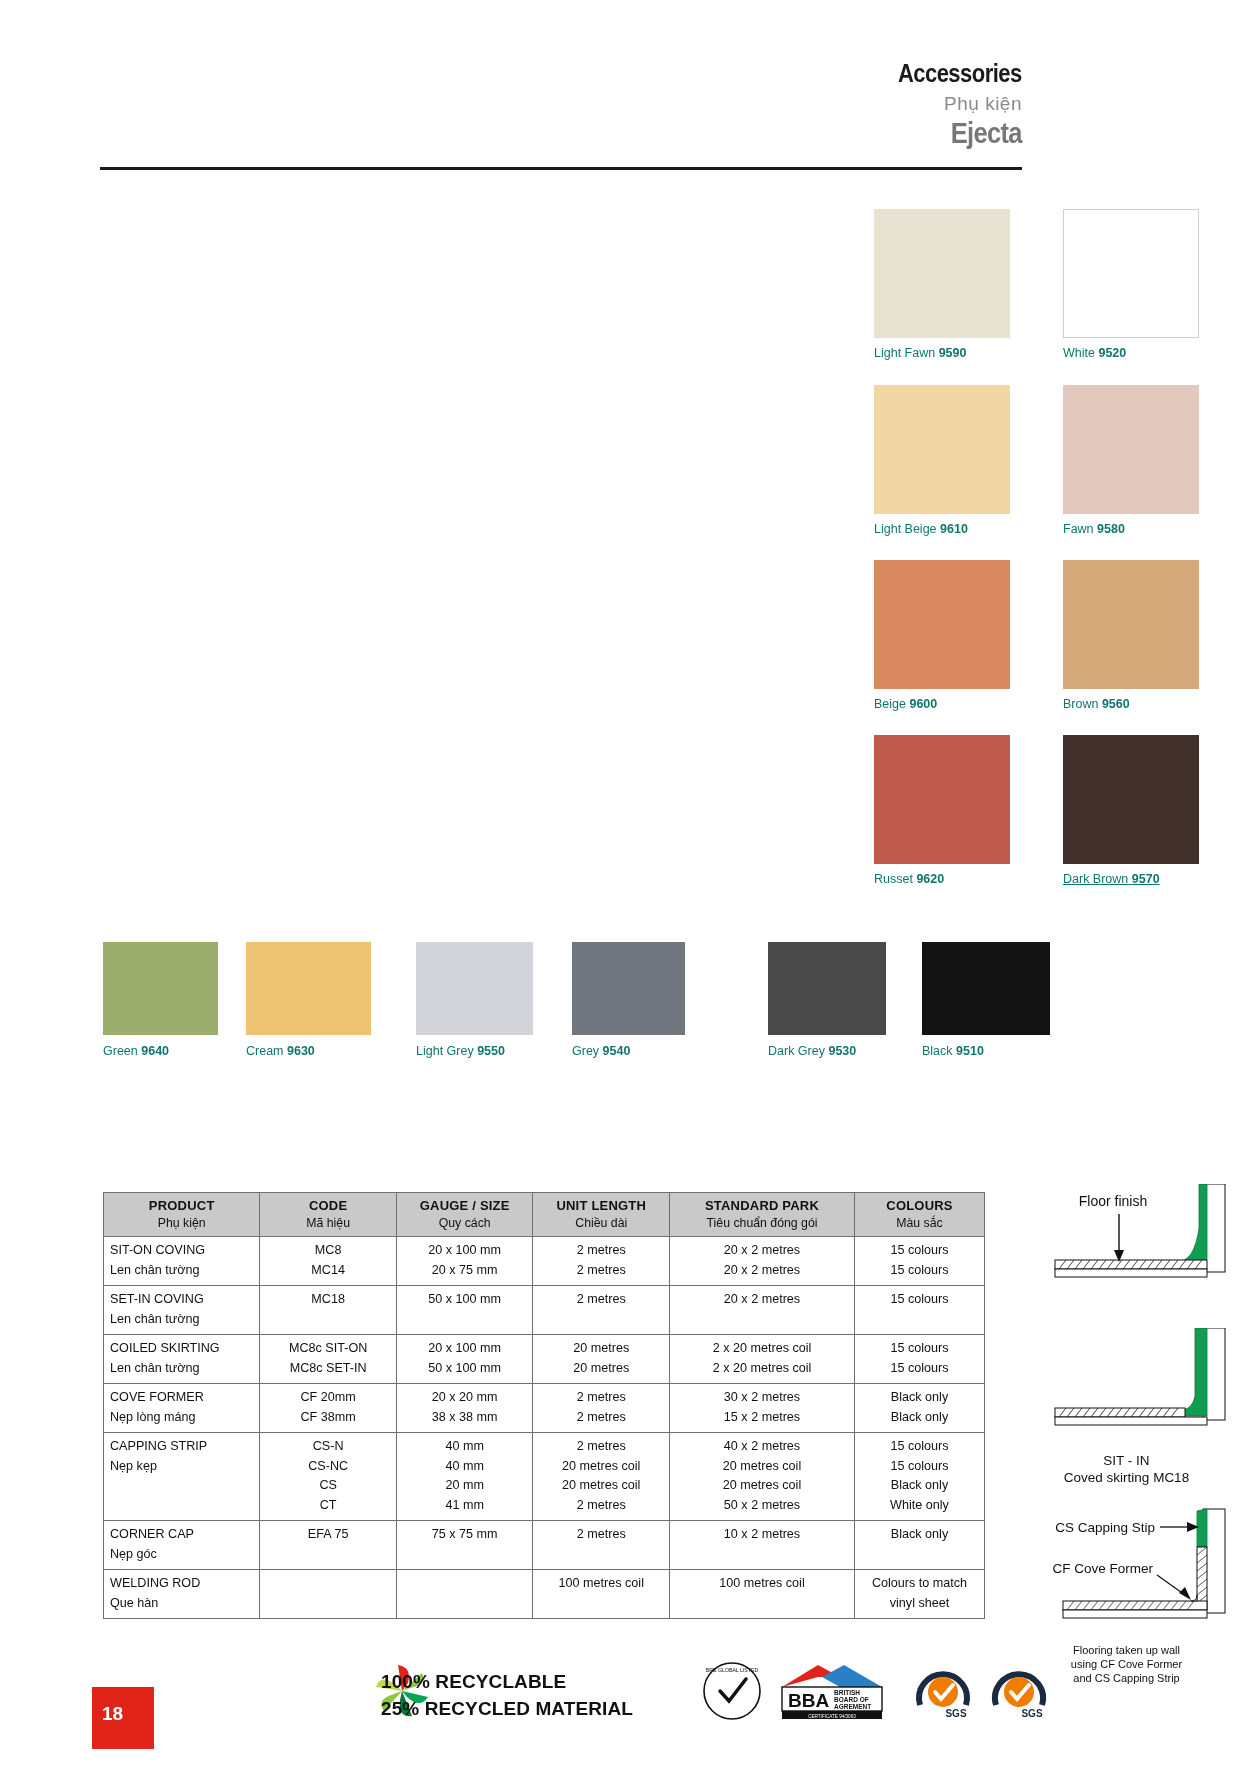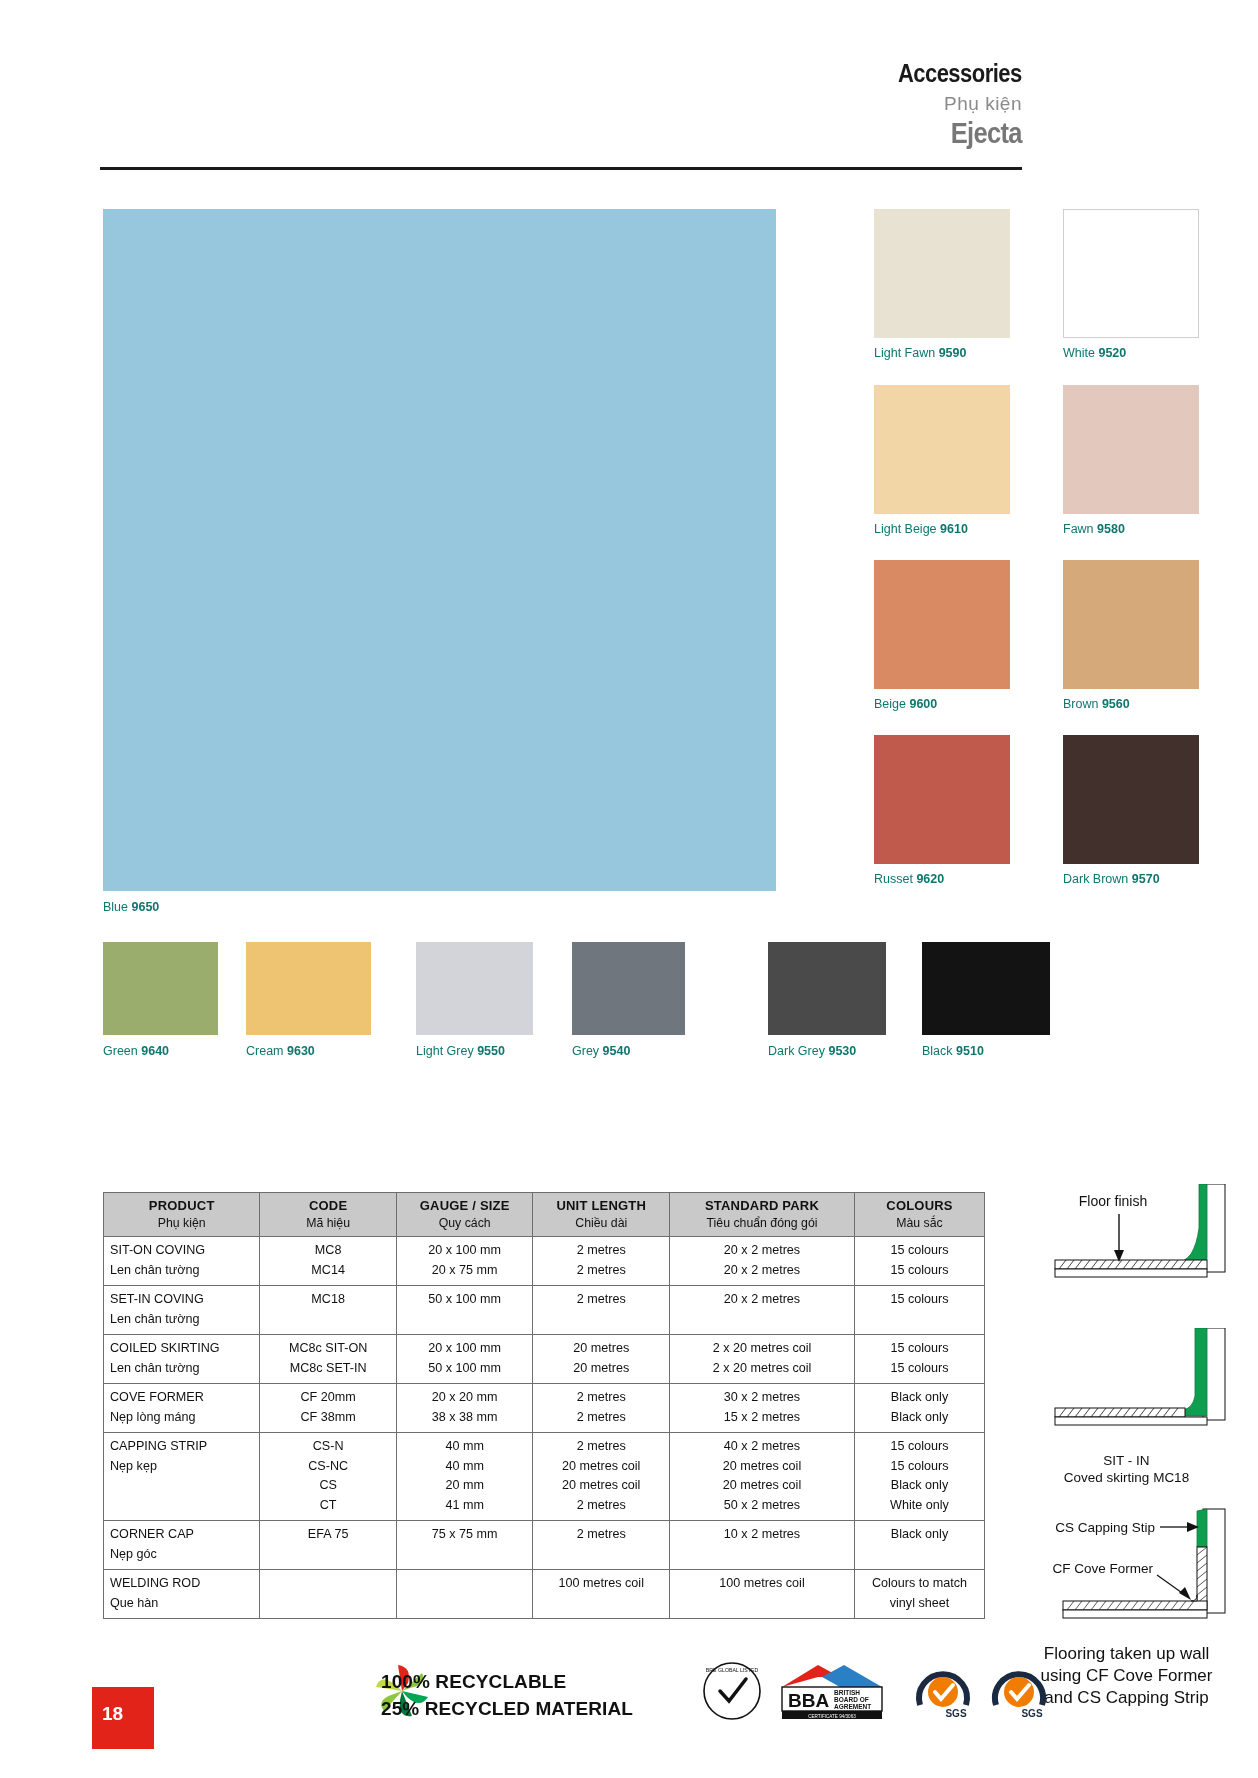--- a/index.html
+++ b/index.html
@@ -103,21 +103,21 @@
     width: 263px;
   }
   .dg-cap {
     text-align: center;
     font-size: 13.5px;
     color: #111;
     line-height: 1.28;
   }
   .dg-note {
     text-align: center;
-    font-size: 17px;
+    font-size: 11px;
     color: #111;
     line-height: 1.3;
     margin-top: 6px;
   }
 
   
   .recycle-text {
     position: absolute;
     left: 381px; top: 1660px;
     font-size: 19px;
@@ -145,27 +145,20 @@
 
 <div class="page">
 
   <div class="header">
     <div class="h-main">Accessories</div>
     <div class="h-sub">Phụ kiện</div>
     <div class="h-brand">Ejecta</div>
   </div>
   <div class="rule"></div>
 
-  <div class="swatch" style="left:103px; top:200px;">
-    <div class="sw-box" id="featured-box" style="width: 673px; height: 682px; background: rgb(150, 199, 221);"></div>
-    <div class="sw-label" style="margin-top:9px;">
-      <span>Blue</span>
-      <b>9650</b>
-    </div>
-  </div>
 
   <div id="right-swatches">
       <div class="swatch" style="left: 874px; top: 200px;">
         <div class="sw-box" style="width:136px;height:129px;background:#e8e2d2;"></div>
         <div class="sw-label" style="margin-top:8px;"><span>Light Fawn</span> <b>9590</b></div>
       </div>
       <div class="swatch" style="left: 1063px; top: 200px;">
         <div class="sw-box sw-white" style="width:136px;height:129px;background:#ffffff;"></div>
         <div class="sw-label" style="margin-top:8px;"><span>White</span> <b>9520</b></div>
       </div>
@@ -184,21 +177,21 @@
       <div class="swatch" style="left: 1063px; top: 551px;">
         <div class="sw-box" style="width:136px;height:129px;background:#d5a97a;"></div>
         <div class="sw-label" style="margin-top:8px;"><span>Brown</span> <b>9560</b></div>
       </div>
       <div class="swatch" style="left: 874px; top: 726px;">
         <div class="sw-box" style="width:136px;height:129px;background:#bf5a4c;"></div>
         <div class="sw-label" style="margin-top:8px;"><span>Russet</span> <b>9620</b></div>
       </div>
       <div class="swatch" style="left: 1063px; top: 726px;">
         <div class="sw-box" style="width:136px;height:129px;background:#42302c;"></div>
-        <div class="sw-label" style="margin-top:8px;"><span>Dark Brown</span> <b>9570</b></div>
+        <div class="sw-label" style="margin-top:8px;text-decoration:underline;"><span>Dark Brown</span> <b>9570</b></div>
       </div>
     </div>
 
   <div id="bottom-swatches">
       <div class="swatch" style="left: 103px; top: 933px;">
         <div class="sw-box" style="width:115px;height:93px;background:#9aad6c;"></div>
         <div class="sw-label" style="margin-top:9px;"><span>Green</span> <b>9640</b></div>
       </div>
       <div class="swatch" style="left: 246px; top: 933px;">
         <div class="sw-box" style="width:125px;height:93px;background:#eec473;"></div>

